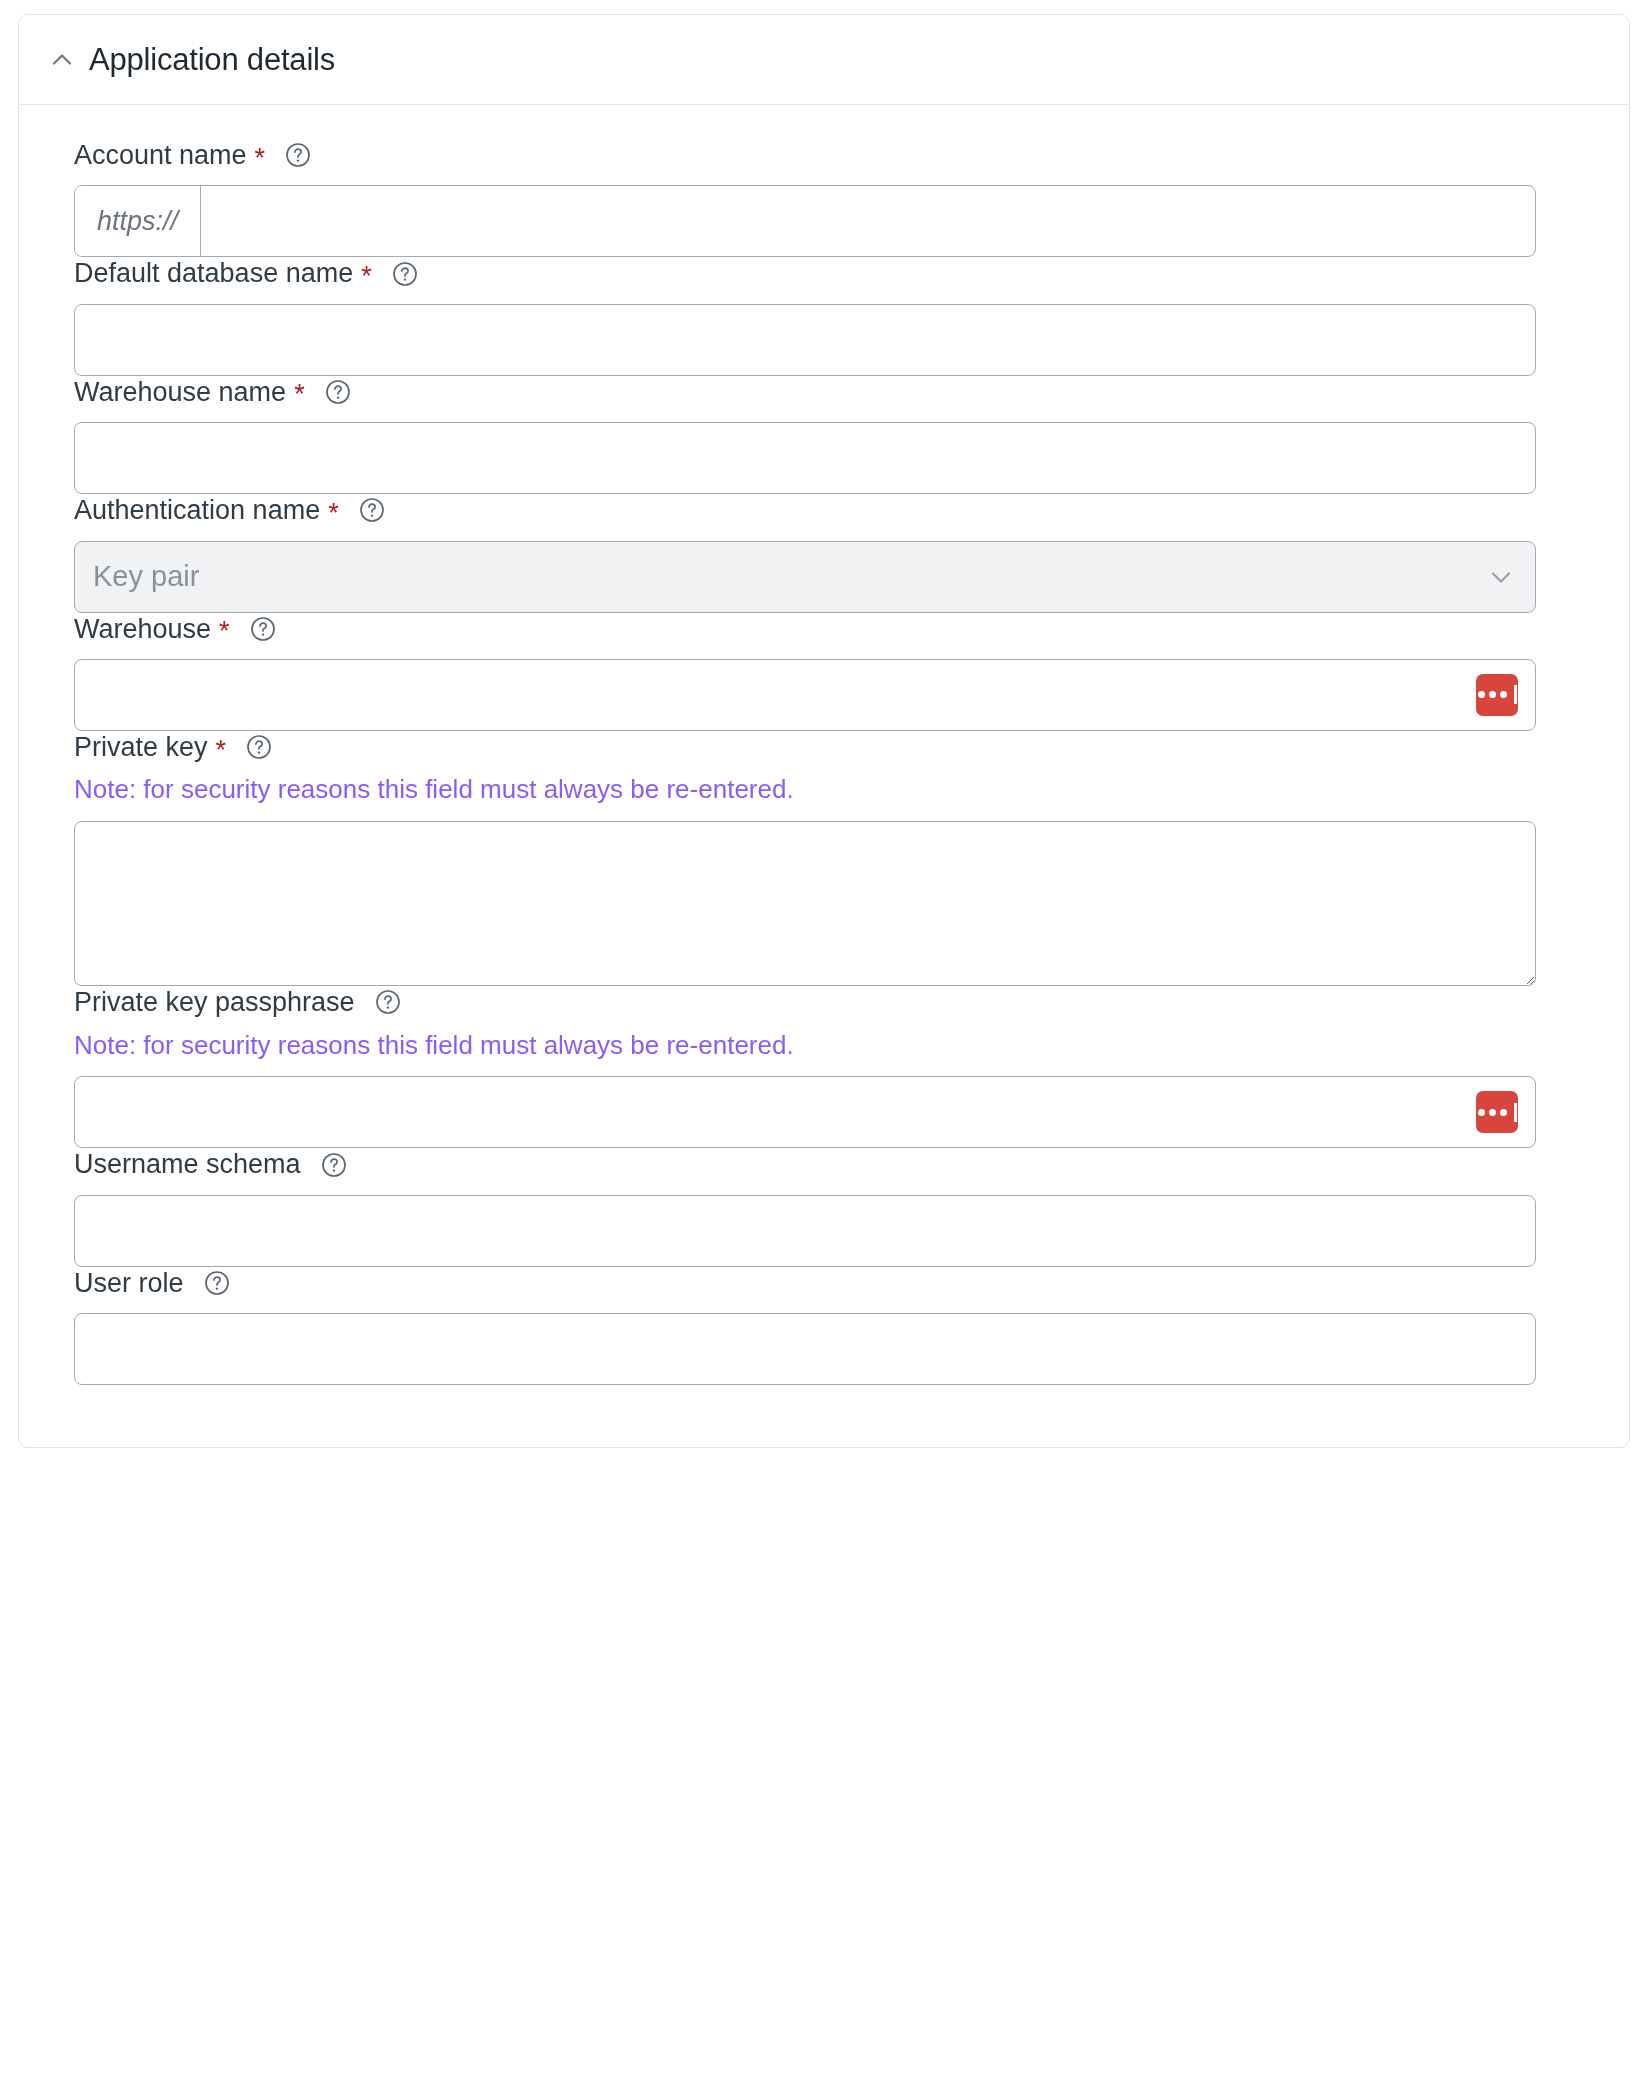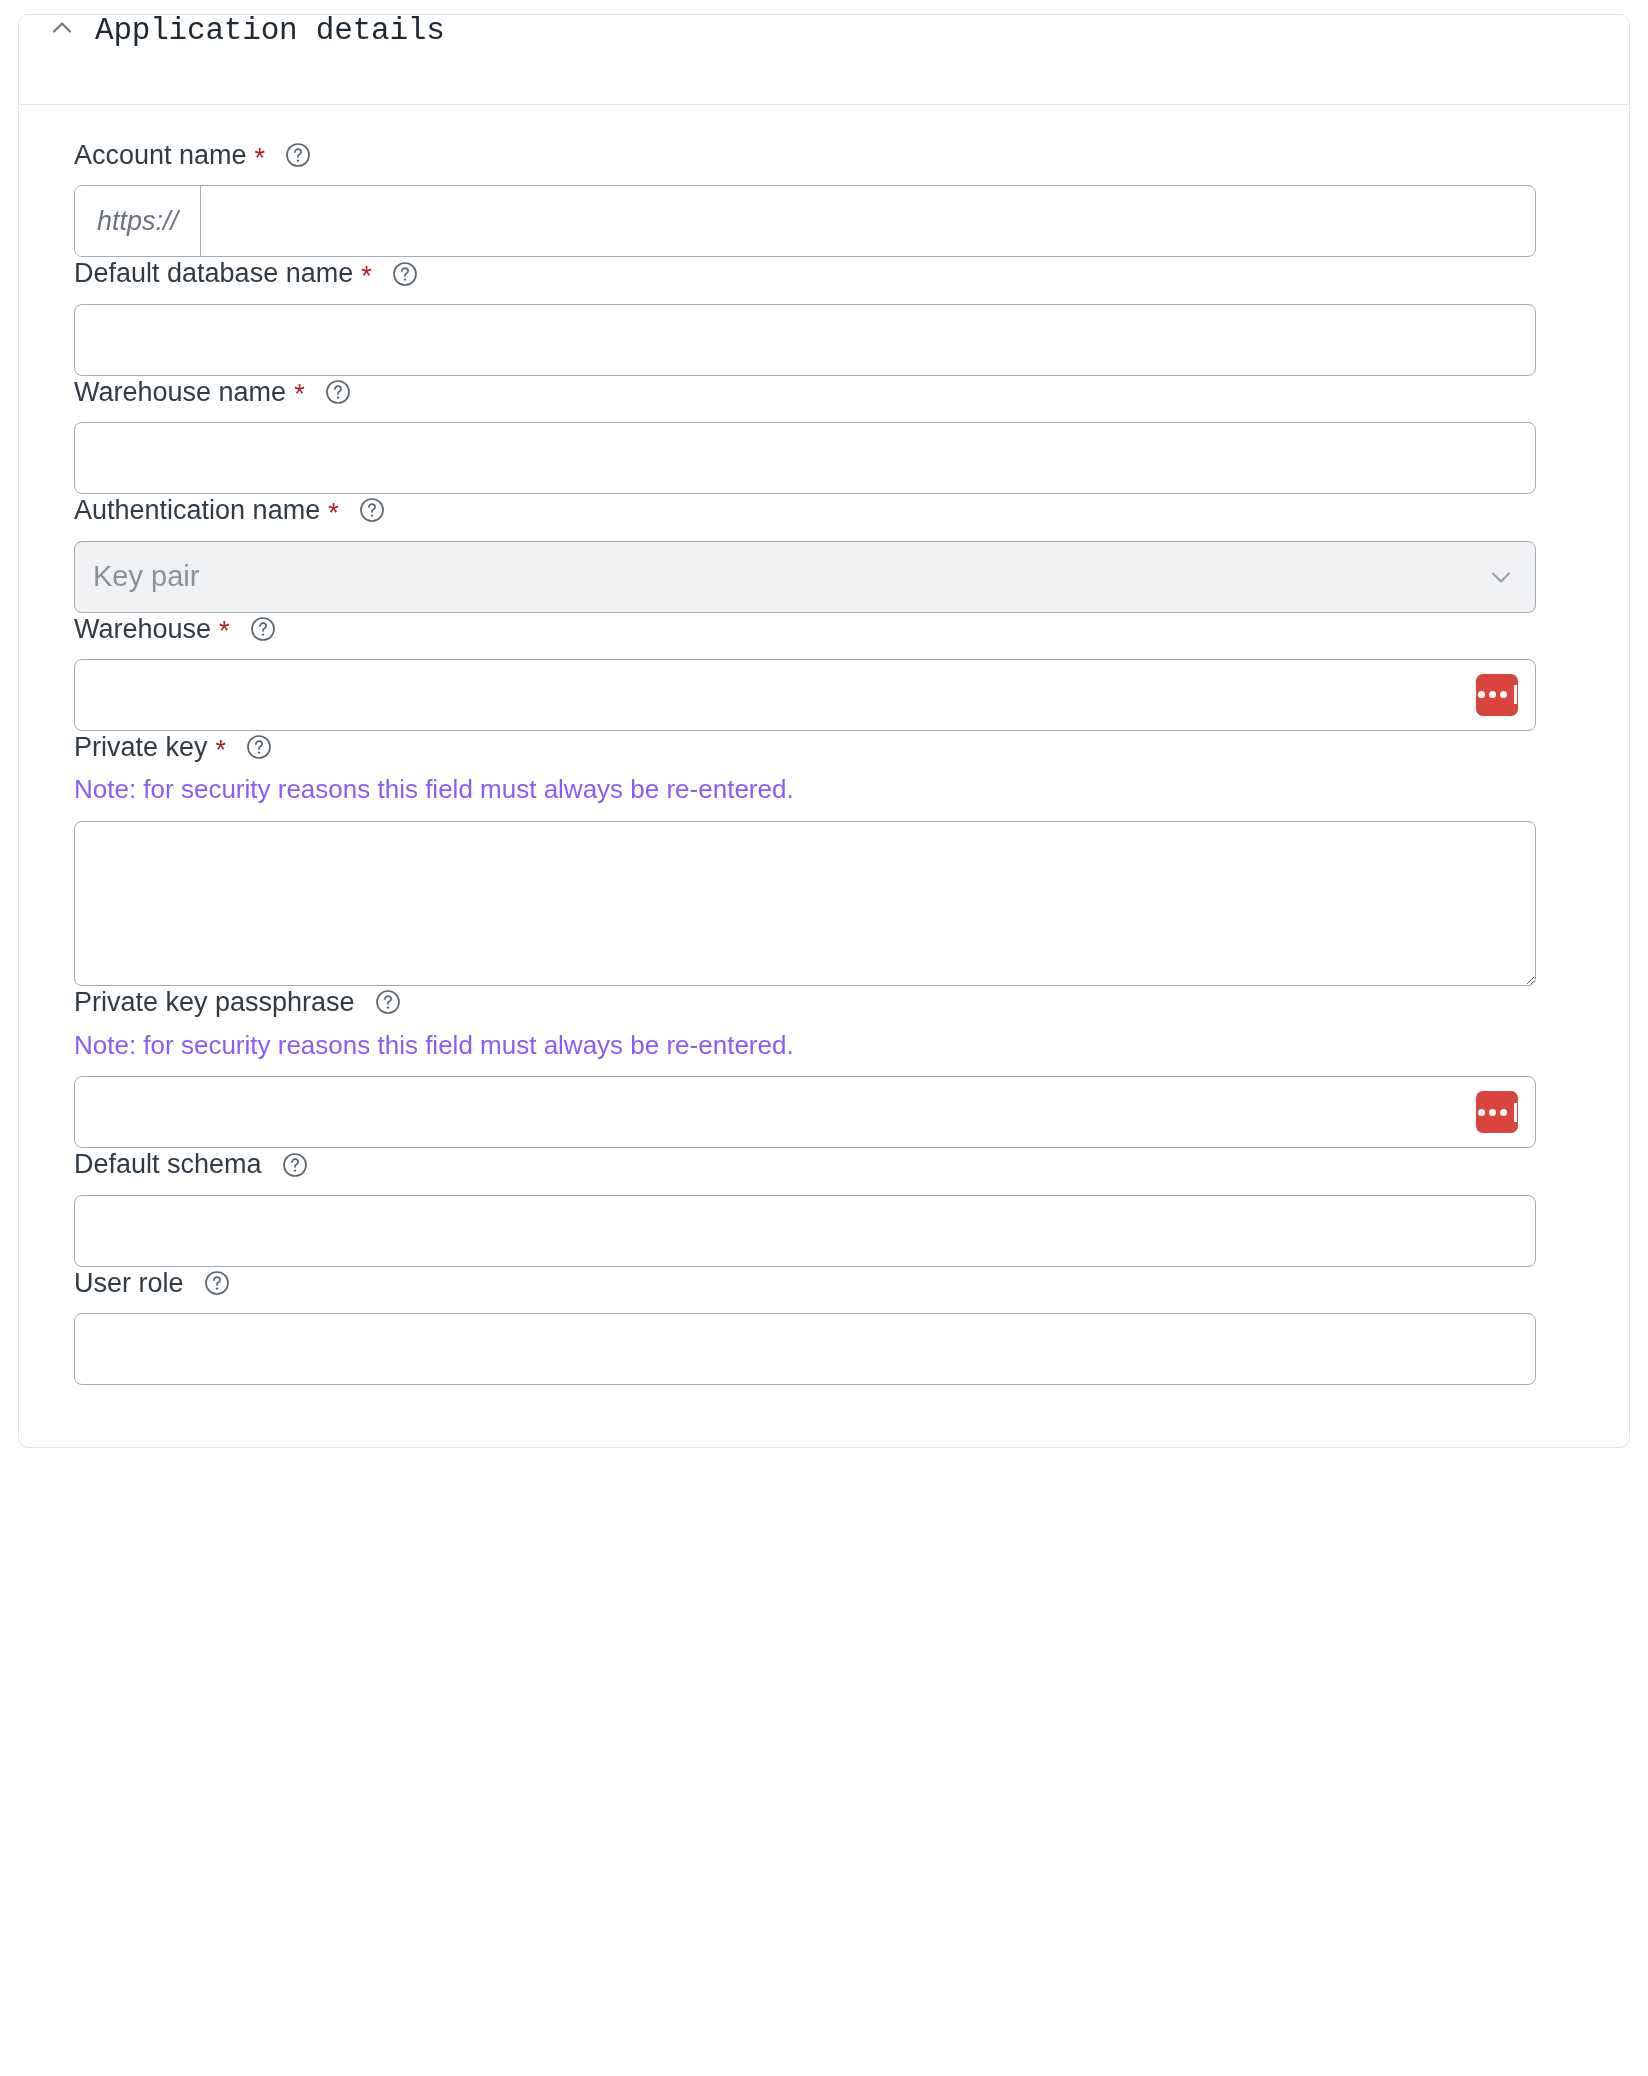--- a/index.html
+++ b/index.html
@@ -28,29 +28,28 @@
     box-sizing: border-box;
     width: 1612px;
     border: 1px solid #dfe3e8;
     border-radius: 10px;
     background: #ffffff;
     overflow: hidden;
   }
 
   .card-header {
     display: flex;
-    align-items: flex-start;
-    gap: 20px;
+    align-items: center;
+    gap: 14px;
     height: 90px;
     padding: 0 30px 0 30px;
     border-bottom: 1px solid #e4e7eb;
     box-sizing: border-box;
     background: #ffffff;
     cursor: pointer;
-    font-family: Liberation Mono, monospace;
   }
   .chevron-up {
     width: 26px;
     height: 26px;
     flex: none;
     display: block;
   }
   .card-title {
     font-size: 31px;
     font-weight: 400;
@@ -376,21 +375,21 @@
             <span class="pm-dot"></span>
             <span class="pm-dot"></span>
             <span class="pm-dot"></span>
             <span class="pm-bar"></span>
           </span>
         </div>
       </div>
 
       <div class="field">
         <div class="field-label">
-          <span>Default schema</span>
+          <span>Username schema</span>
           <span>
             <svg class="help-icon" viewBox="0 0 26 26" fill="none" xmlns="http://www.w3.org/2000/svg">
               <circle cx="13" cy="13" r="11" stroke="#5c6670" stroke-width="1.7"></circle>
               <path d="M9.9 10.1c0-1.7 1.4-2.9 3.1-2.9 1.7 0 3.1 1.1 3.1 2.7 0 1.4-0.9 2.1-1.9 2.7-0.9 0.5-1.2 1-1.2 1.9v0.4" stroke="#5c6670" stroke-width="1.7" stroke-linecap="round" fill="none"></path>
               <circle cx="13" cy="18.6" r="1.2" fill="#5c6670"></circle>
             </svg>
           </span>
         </div>
         <input class="input" type="text" value="" placeholder="" style="">
       </div>

